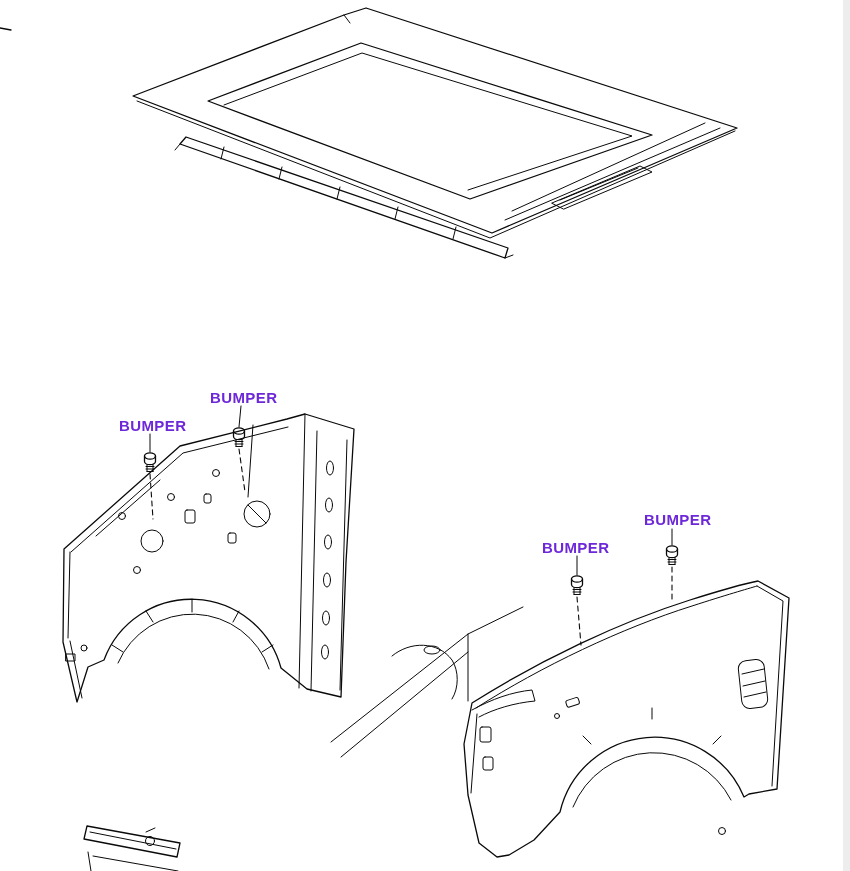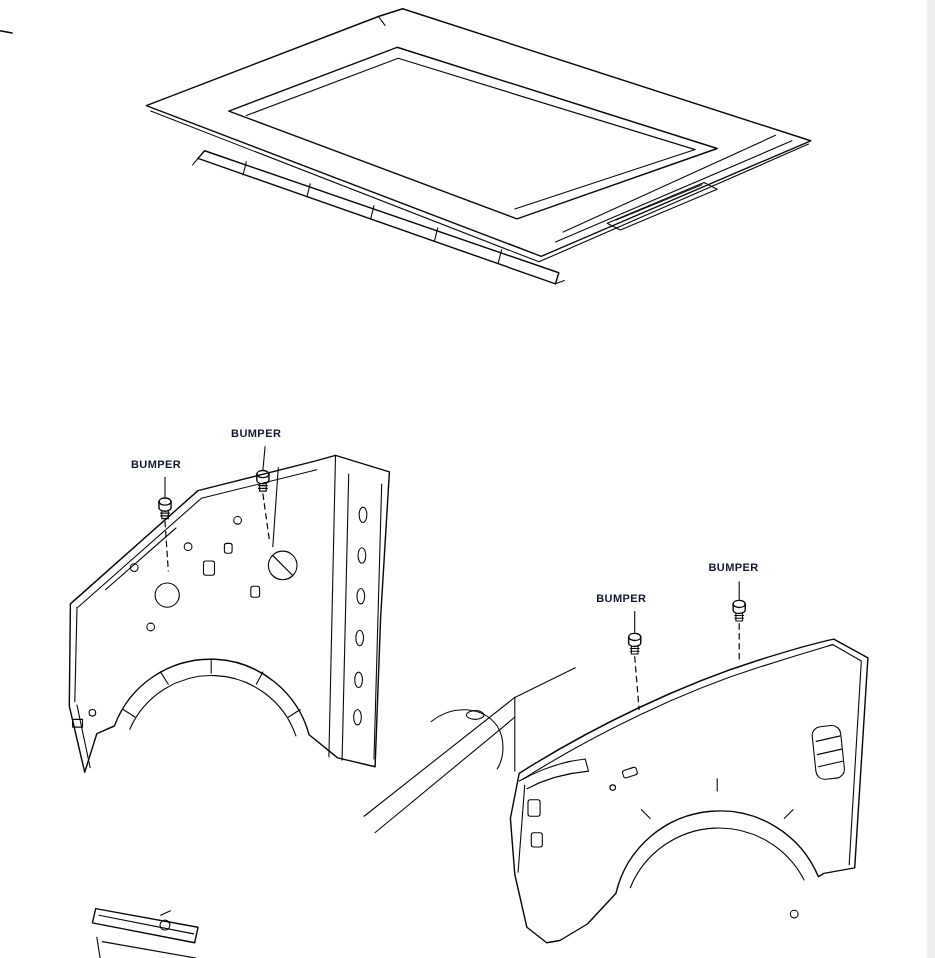--- a/index.html
+++ b/index.html
@@ -6,22 +6,22 @@
   html,body { background:#ffffff; font-family:"Liberation Sans", sans-serif; }
   .stage {
     position:relative; width:850px; height:871px;
     background:#ffffff; overflow:hidden;
   }
   .stage svg { position:absolute; left:0; top:0; }
   svg .ln { stroke:#0a0a0a; fill:none; stroke-width:1.3; stroke-linecap:round; stroke-linejoin:round; }
   svg .thin { stroke-width:1; }
   svg .dashed { stroke-dasharray:5 4; stroke-width:1.1; }
   .part-label {
-    position:absolute; font-weight:bold; font-size:10px;
-    letter-spacing:.4px; color:#0f172a; white-space:nowrap;
+    position:absolute; font-weight:bold; font-size:15px;
+    letter-spacing:.4px; color:#6d28d9; white-space:nowrap;
   }
   .page-edge {
     position:absolute; top:0; right:0; width:7px; height:871px;
     background:#ededed;
   }
 </style>
 </head>
 <body>
 
 <div class="stage">

